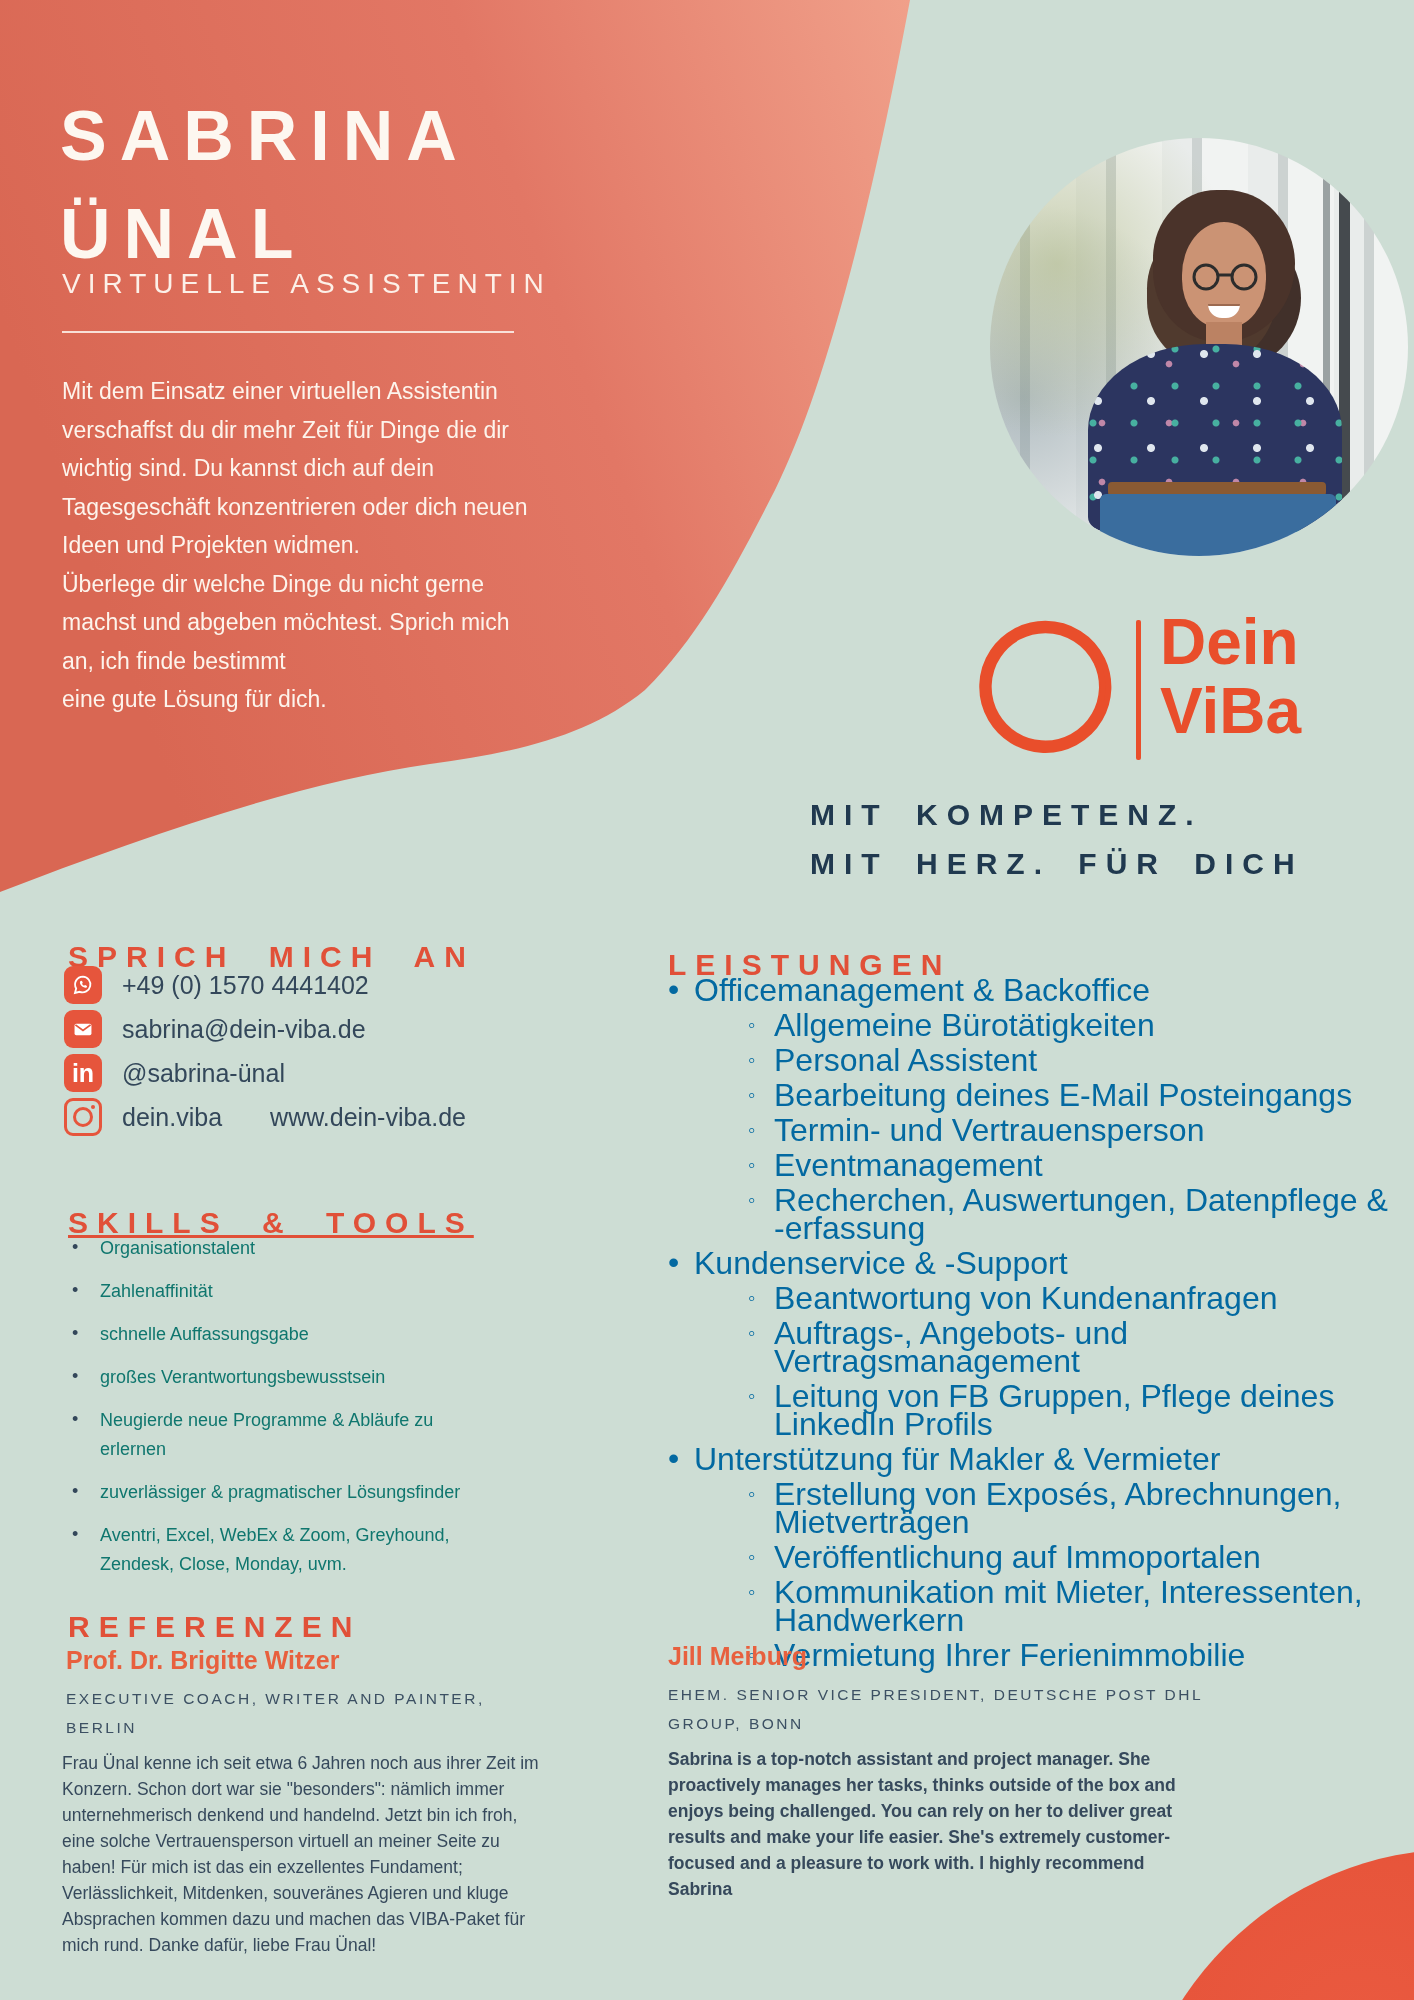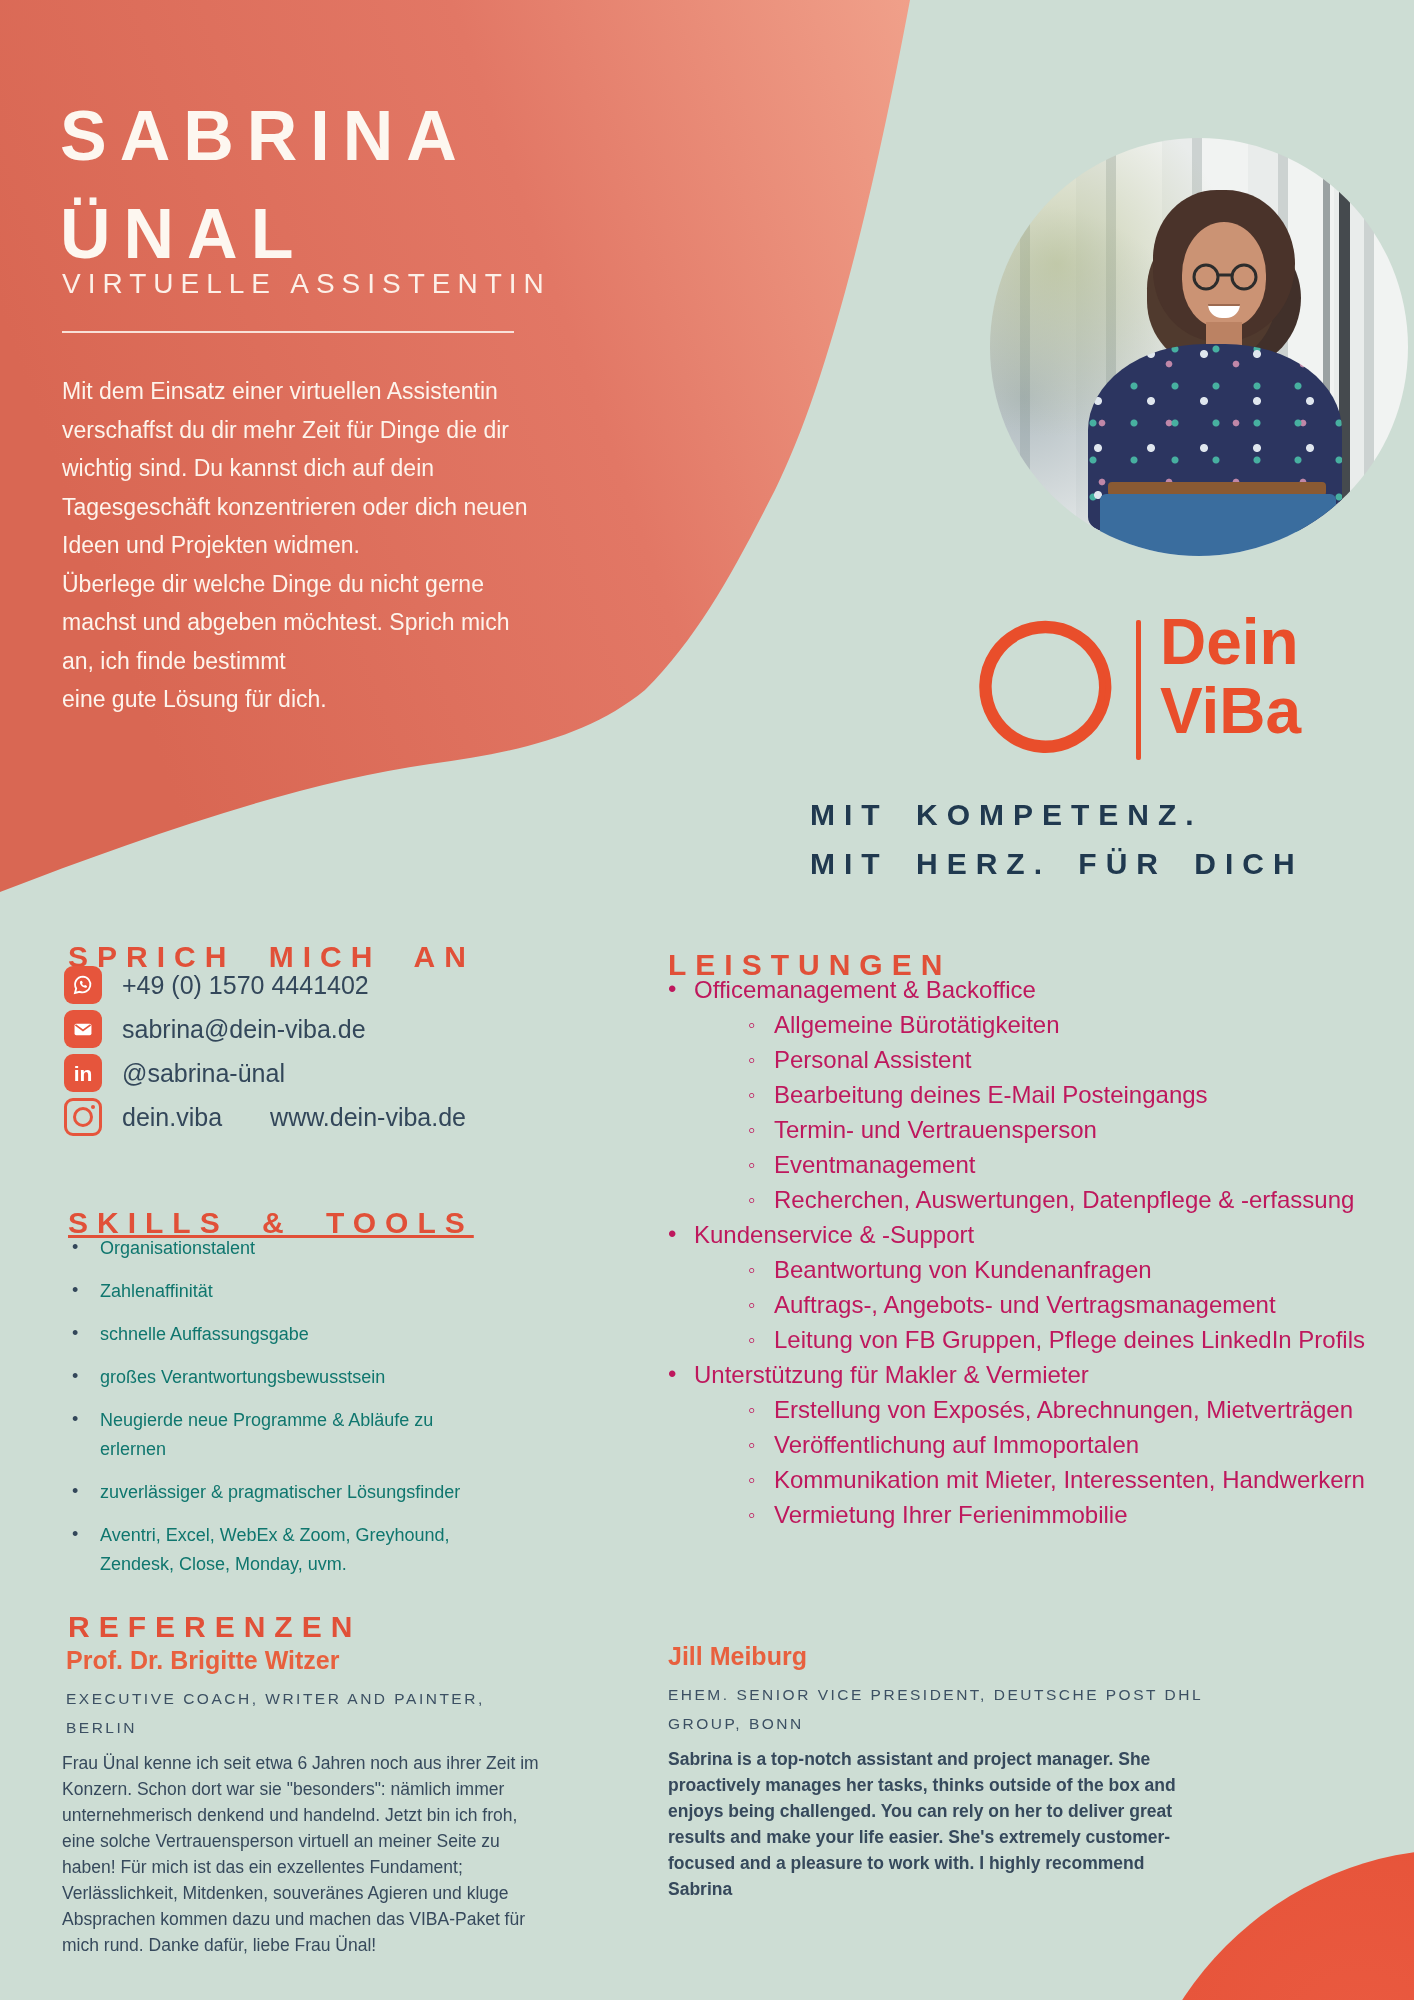--- a/index.html
+++ b/index.html
@@ -55,28 +55,28 @@
   
   .contact-rows{position:absolute;left:64px;top:966px;}
   .c-row{display:flex;align-items:center;height:38px;margin-bottom:6px;}
   .c-icn{width:38px;height:38px;border-radius:9px;background:#e6553c;flex:0 0 38px;
     display:flex;align-items:center;justify-content:center;}
   .c-icn.outline{background:transparent;border:3px solid #e6553c;width:32px;height:32px;flex-basis:32px;border-radius:9px;position:relative;}
   .ig-circle{width:14px;height:14px;border:3px solid #e6553c;border-radius:50%;}
   .ig-dot{position:absolute;right:4px;top:4px;width:4px;height:4px;border-radius:50%;background:#e6553c;}
   .c-txt{margin-left:20px;font-size:25px;color:#33475a;}
   .c-txt2{margin-left:48px;font-size:25px;color:#33475a;}
-  .in-glyph{color:#fff;font-weight:700;font-size:21px;line-height:1;}
+  .in-glyph{color:#fff;font-weight:700;font-size:25px;line-height:1;}
   
   .skill-list{position:absolute;left:64px;top:1234px;width:520px;margin:0;padding:0;list-style:none;}
   .skill-list li{position:relative;padding-left:36px;margin-bottom:14px;font-size:18px;line-height:29px;color:#0f766e;white-space:pre-line;}
   .skill-list li::before{content:"\2022";position:absolute;left:8px;top:-1px;color:#33475a;}
   
   .svc-list{position:absolute;left:668px;top:976px;width:730px;margin:0;padding:0;list-style:none;}
-  .svc-list .row{position:relative;padding-left:26px;margin-bottom:7px;font-size:24px;line-height:28px;color:#be185d;}
+  .svc-list .row{position:relative;padding-left:26px;margin-bottom:7px;font-size:32px;line-height:28px;color:#0369a1;}
   .svc-list .row::before{content:"\2022";position:absolute;left:0;top:-1px;}
   .svc-list .row.lvl2{margin-left:80px;}
   .svc-list .row.lvl2::before{content:"\25E6";font-size:21px;top:0;}
   
   .ref-name{position:absolute;color:#e8603e;font-weight:700;font-size:25px;}
   .ref-role{position:absolute;color:#3c5063;font-size:15.5px;letter-spacing:2.5px;line-height:29px;white-space:pre-line;}
   .ref-text{position:absolute;color:#36495c;font-size:17.5px;line-height:26px;white-space:pre-line;}
 </style>
 </head>
 <body>

